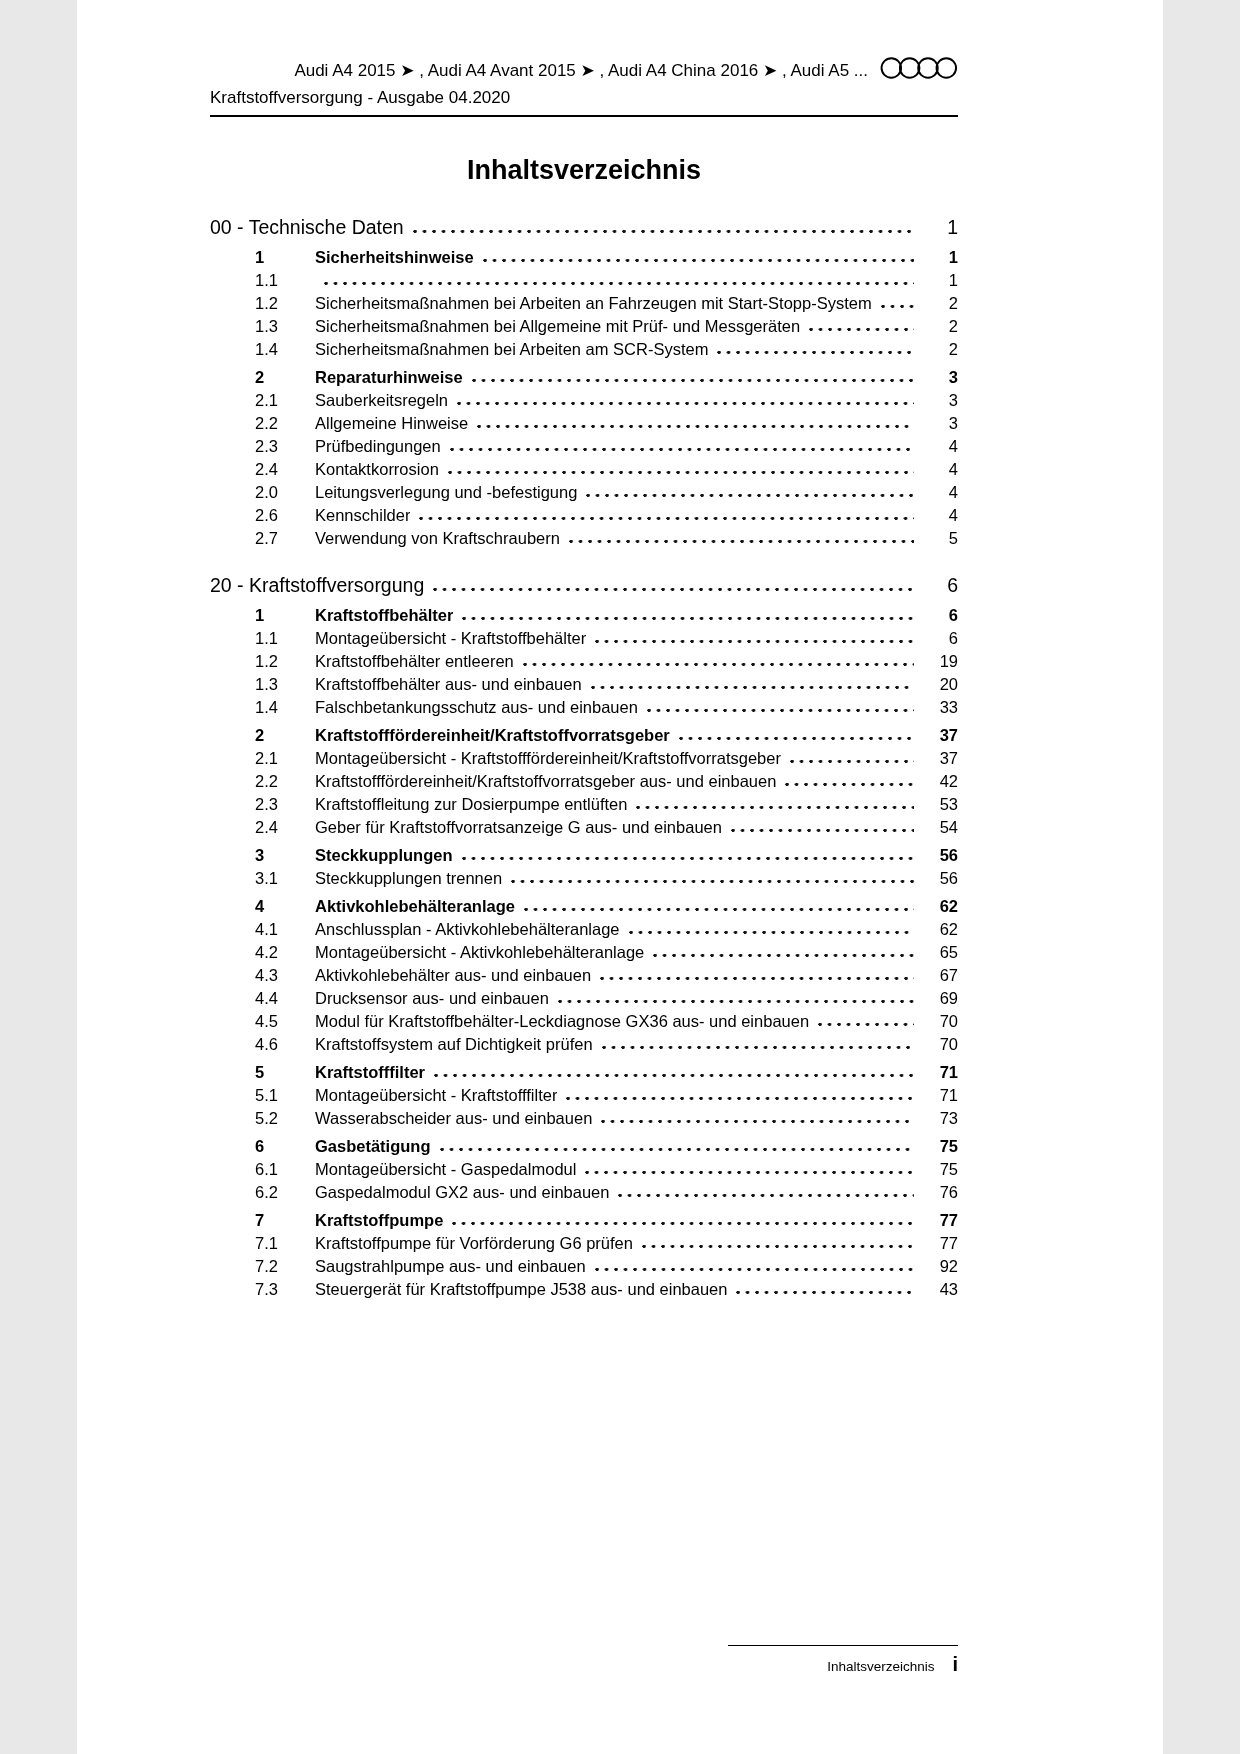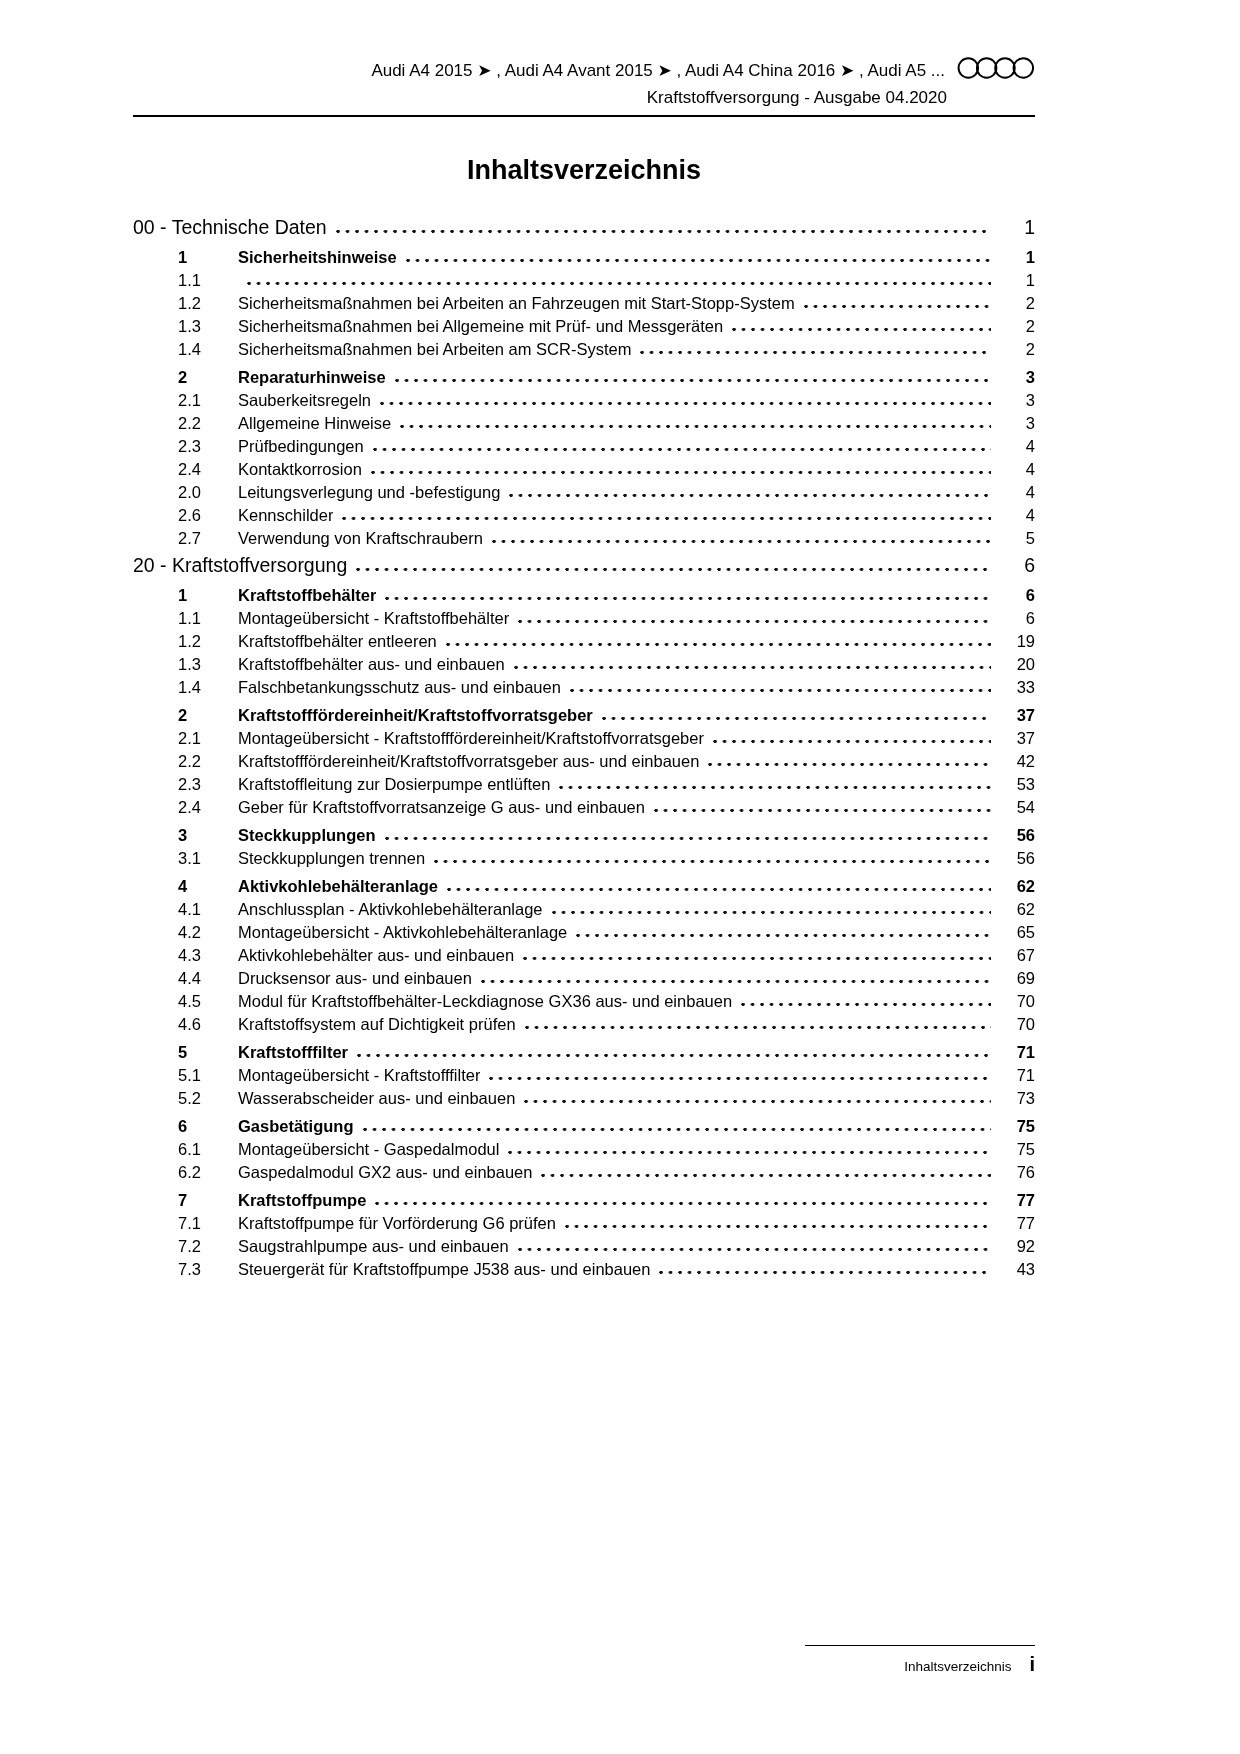--- a/index.html
+++ b/index.html
@@ -1,55 +1,54 @@
 <!DOCTYPE html>
 <html><head>
 <meta charset="utf-8">
 <style>
   html, body { margin: 0; padding: 0; background: #e8e8e8; }
   .page {
     position: relative;
-    width: 1240px;
+    width: 1086px;
     height: 1754px;
     margin: 0 auto;
     background: #ffffff;
     font-family: "Liberation Sans", sans-serif;
     color: #000;
     overflow: hidden;
   }
   .header { margin: 56px 205px 0 133px; }
   .header-top {
     display: flex;
     justify-content: flex-end;
     align-items: center;
     gap: 12px;
     font-size: 17px;
     white-space: nowrap;
   }
   .audi-logo { flex: 0 0 auto; }
   .header-sub {
-    text-align: right;
     padding-right: 88px;
     font-size: 17px;
     margin-top: 3px;
   }
   .header-rule {
     border-bottom: 2px solid #000;
     margin: 7px 205px 0 133px;
     height: 0;
   }
   .page-title {
     margin: 38px 205px 0 133px;
     text-align: center;
     font-size: 27px;
     font-weight: bold;
   }
   .toc { margin: 28px 205px 0 133px; }
   .toc-row { display: flex; align-items: baseline; }
-  .chapter-row { font-size: 19.5px; line-height: 27px; margin-top: 2px; }
+  .chapter-row { font-size: 19.5px; line-height: 27px; margin-top: 22px; }
   .chapter-row:first-child { margin-top: 0; justify-content: flex-end; }
   .entry-row { font-size: 16.5px; line-height: 23px; }
   .entry-row.bold { font-weight: bold; margin-top: 5px; }
   .entry-num { flex: 0 0 60px; margin-left: 45px; }
   .entry-title { flex: 0 1 auto; white-space: nowrap; overflow: hidden; }
   .chapter-label { flex: 0 1 auto; white-space: nowrap; }
   .leader {
     flex: 1 1 20px;
     min-width: 20px;
     height: 5px;

